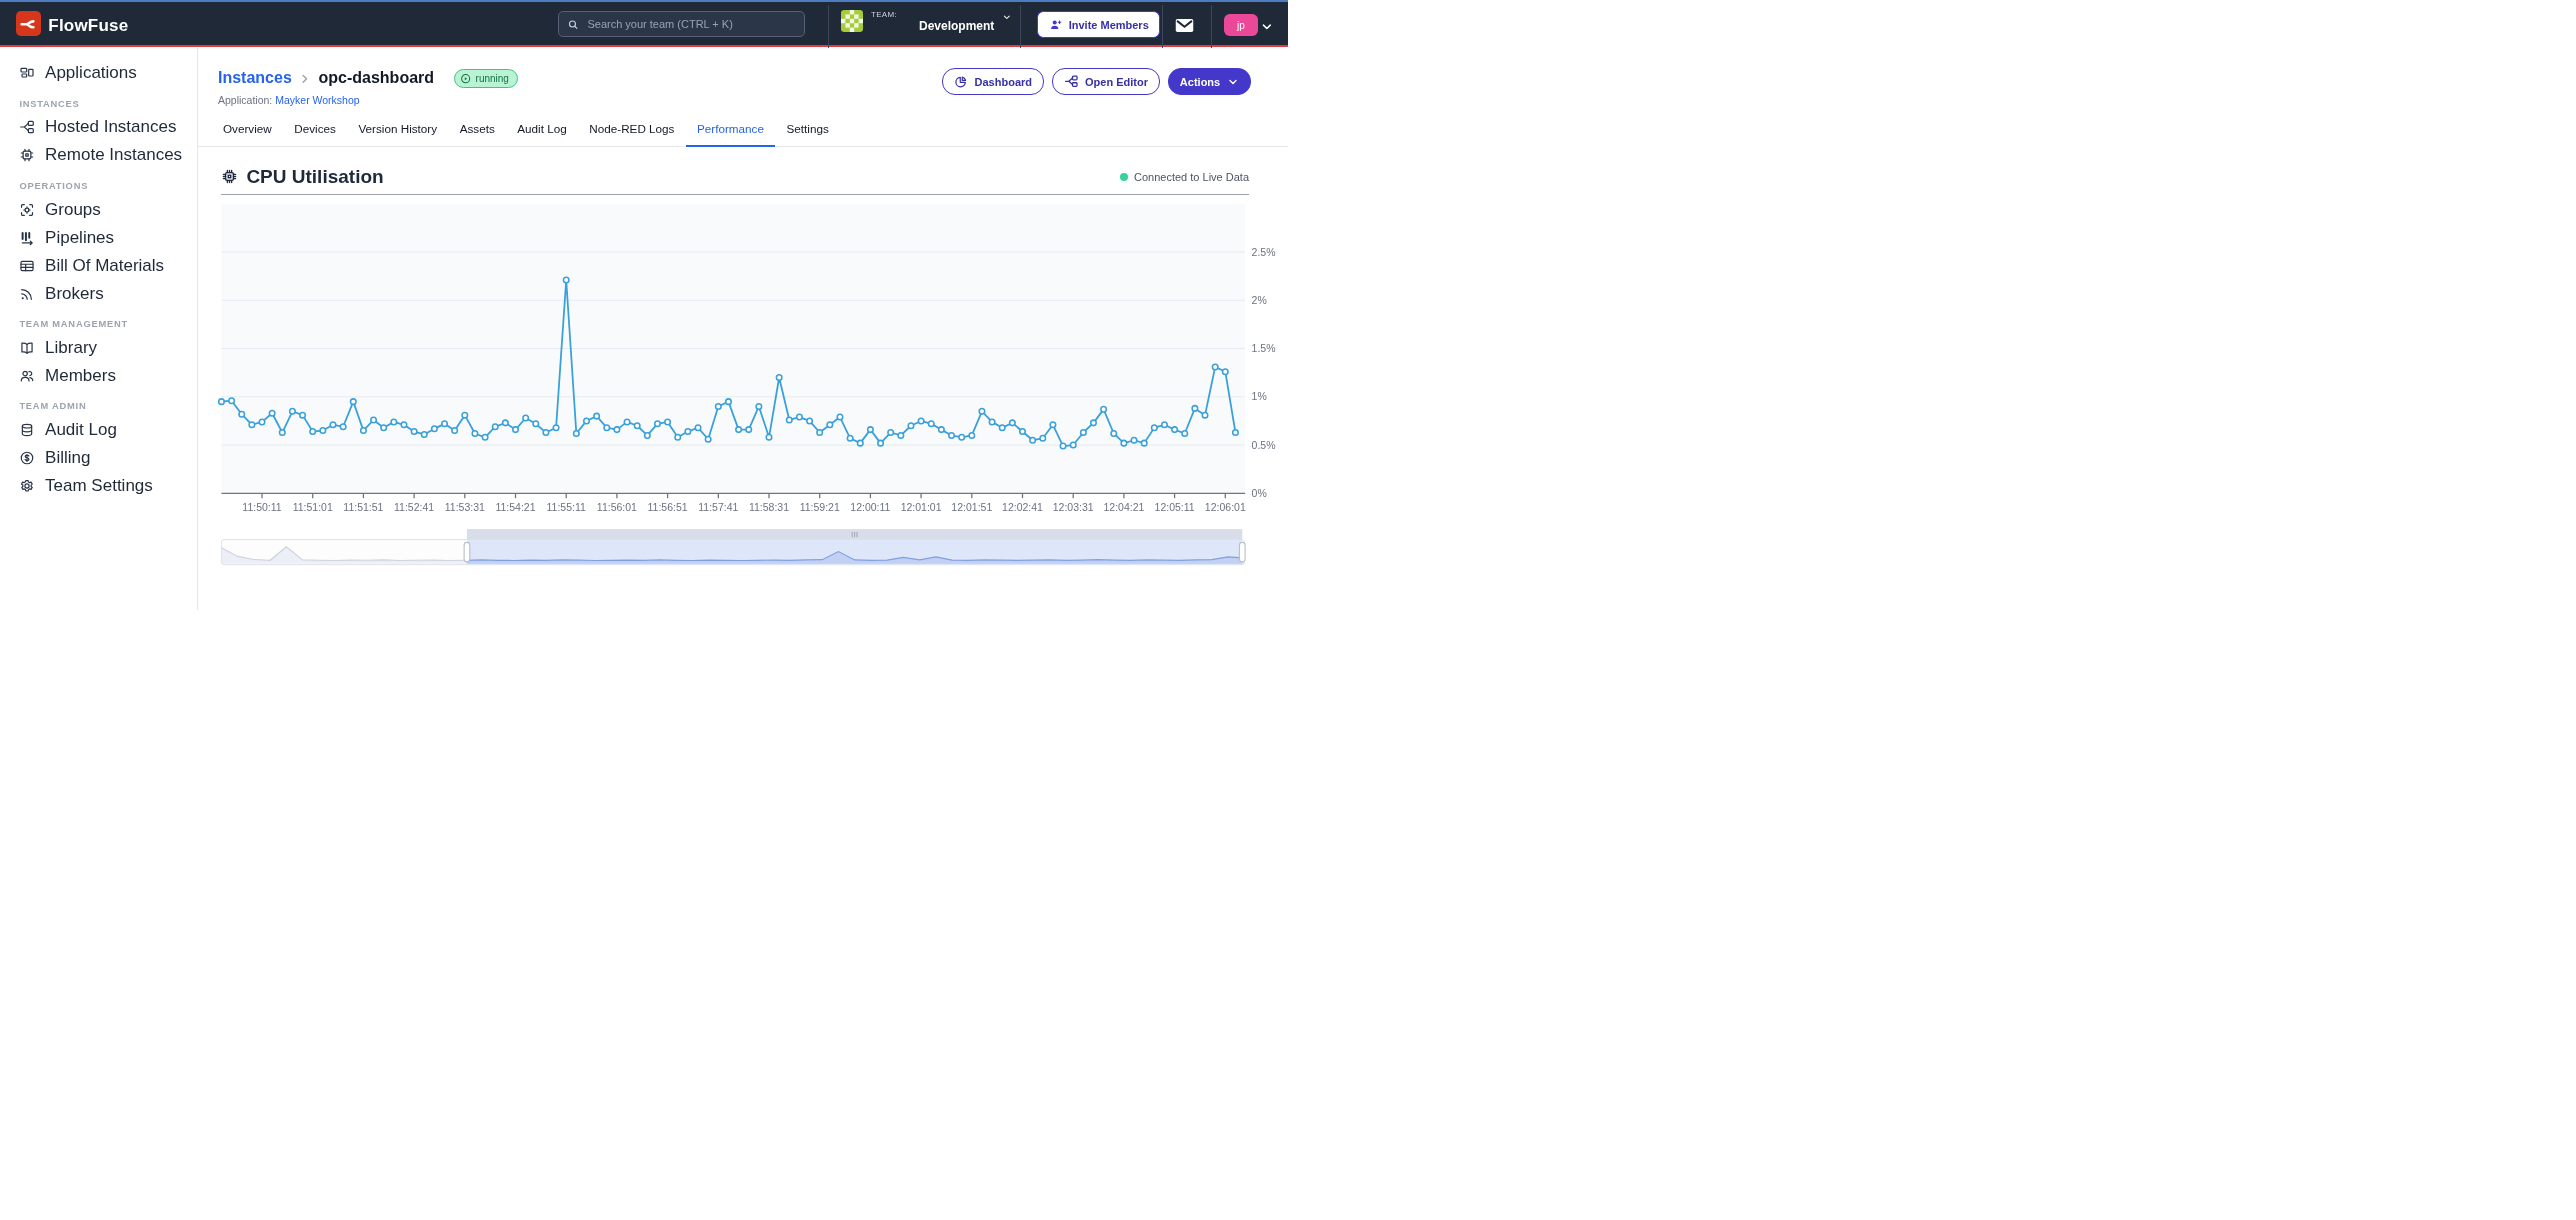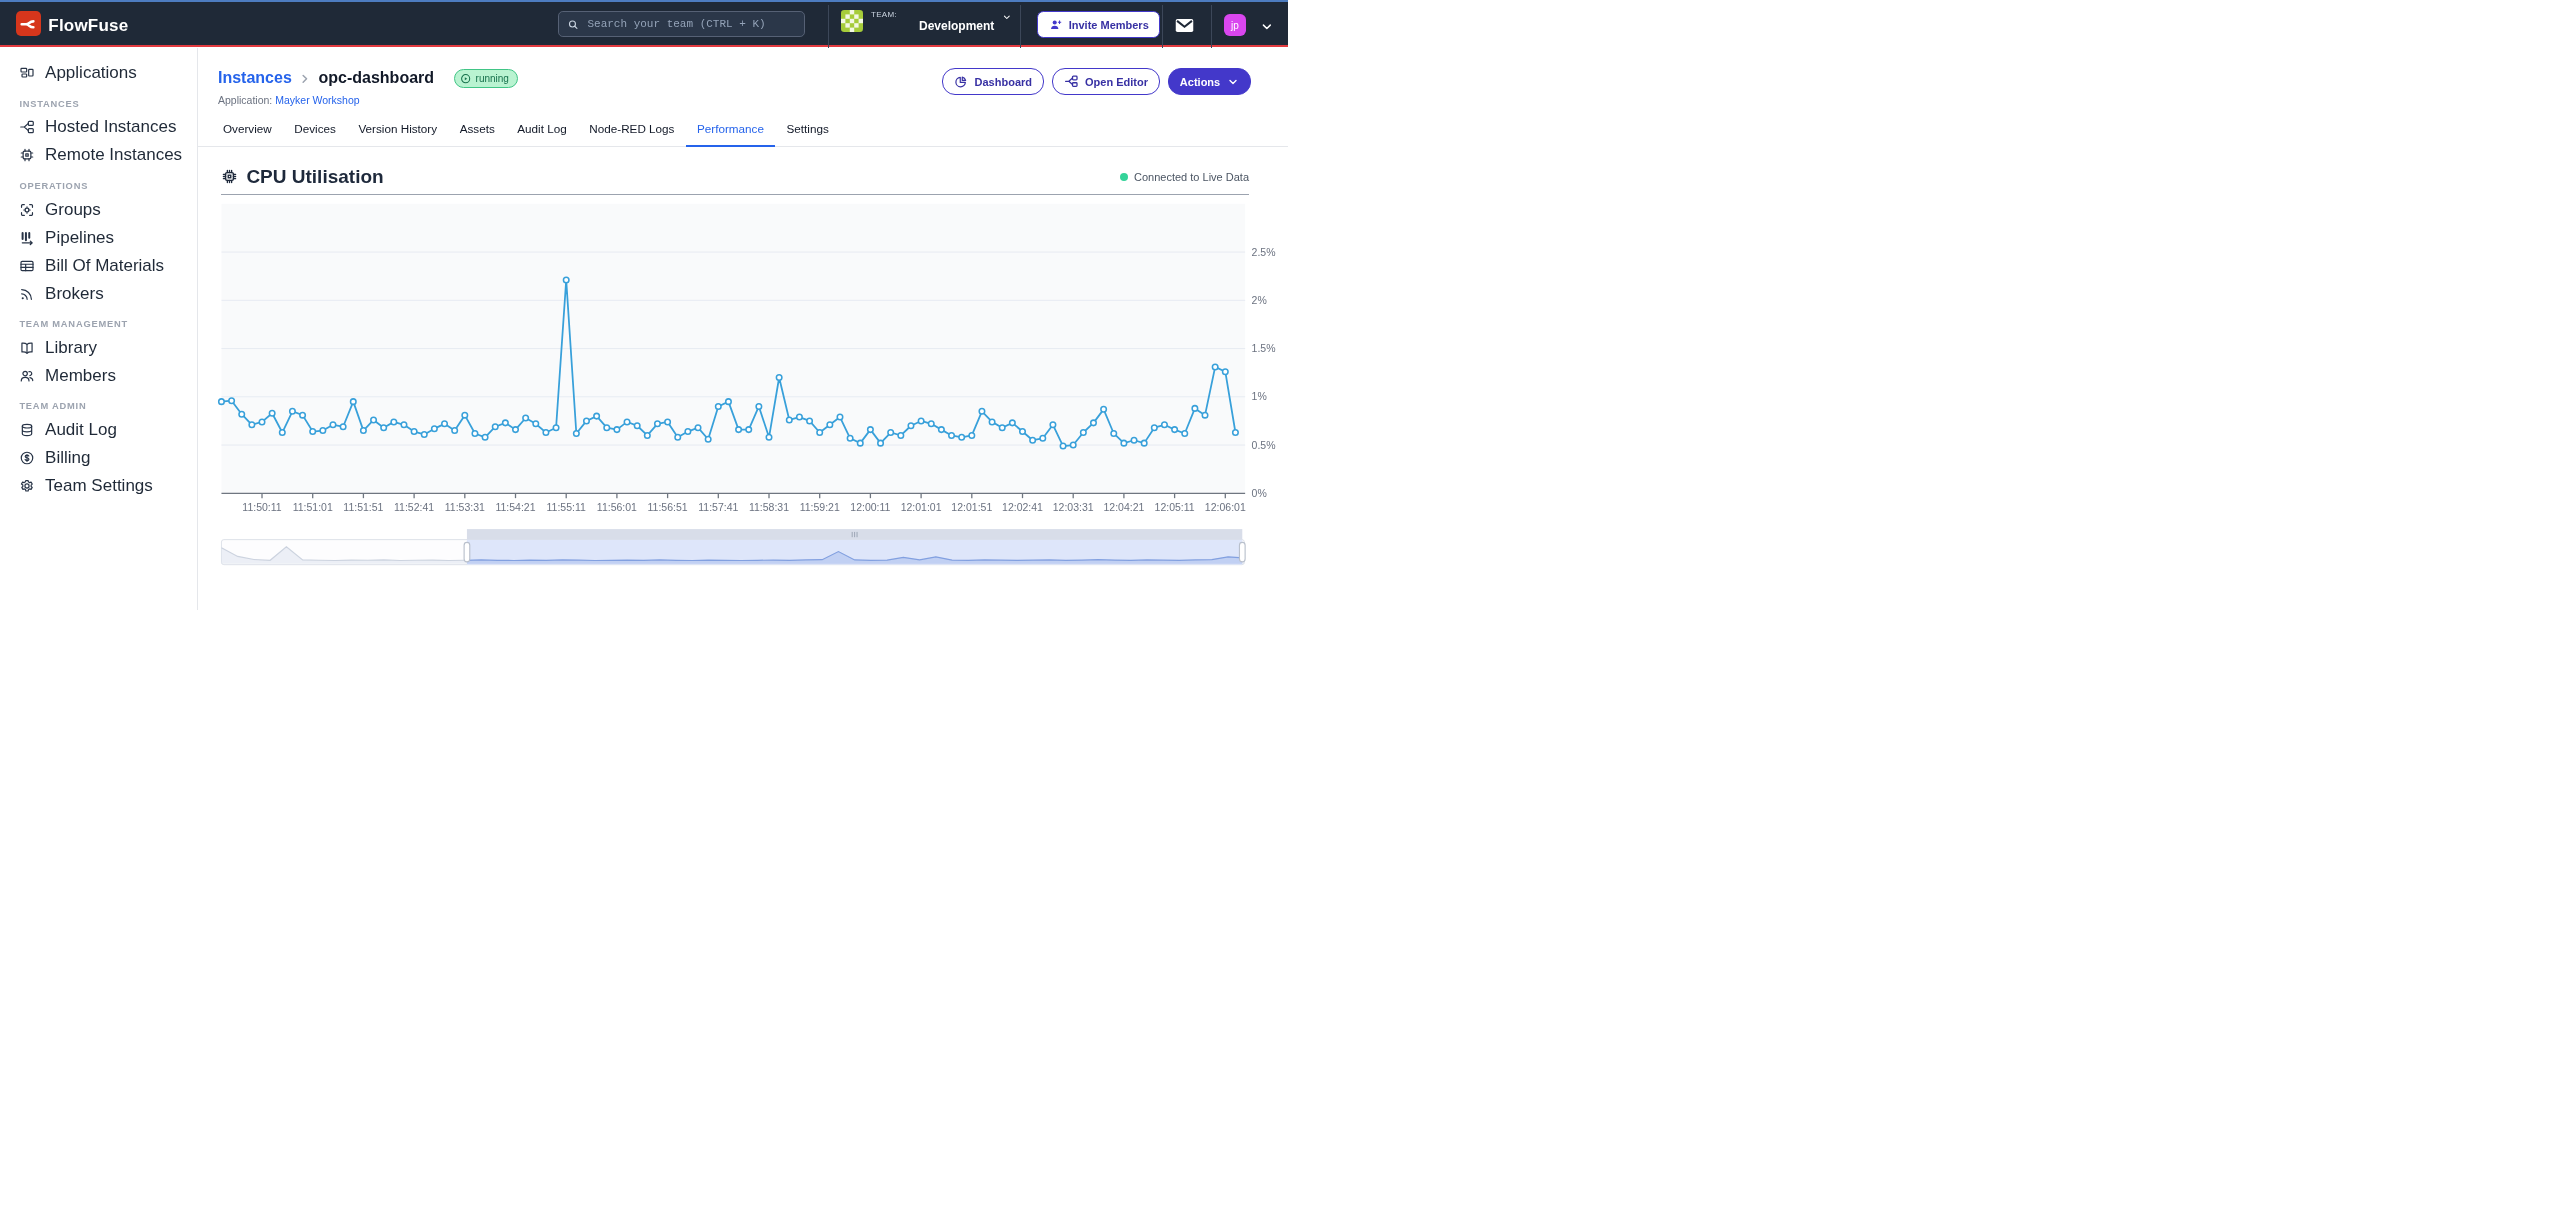--- a/index.html
+++ b/index.html
@@ -12,36 +12,36 @@
   .navbar { position:absolute; left:0; top:2.4px; width:100%; height:45px; background:#1f2937;
             border-bottom:2.4px solid #e23a3f; }
   .brand { position:absolute; left:16px; top:9px; display:flex; align-items:flex-end; gap:7.3px; }
   .brand-logo { width:25px; height:25px; background:#d6361c; border-radius:4.9px; display:flex;
                 align-items:center; justify-content:center; }
   .brand-name { color:#fff; font-size:17px; font-weight:bold; letter-spacing:0.2px; }
   .nav-search { position:absolute; left:558px; top:9px; width:247px; height:26px;
                 background:#2b3749; border:0.8px solid #566175; border-radius:4.9px;
                 display:flex; align-items:center; padding:0 8px; gap:6.5px; }
   .nav-search input { background:transparent; border:none; outline:none; color:#cbd5e1;
-                      font-size:11px; width:100%; font-family:Liberation Mono, monospace; }
+                      font-size:11px; width:100%; font-family:Liberation Sans, sans-serif; }
   .nav-search input::placeholder { color:#94a3b8; }
   .nav-divider { position:absolute; top:2.4px; width:0.8px; height:43px; background:#3c4759; }
   .team-select { position:absolute; left:841px; top:8px; width:171px; height:29px;
                  display:flex; gap:8px; cursor:pointer; }
   .team-avatar { width:22px; height:22px; border-radius:3.2px; overflow:hidden; flex:none; }
   .team-label { color:#cbd5e1; font-size:8px; letter-spacing:0.3px; line-height:9.7px; }
   .team-name { color:#fff; font-size:12px; font-weight:bold; line-height:13.7px;padding-left:48px; }
   .team-chevron { margin-left:auto; color:#fff; }
   .invite-btn { position:absolute; left:1037px; top:9px; height:27px; padding:0 10.5px;
                 background:#fff; border:1.2px solid #4338ca; border-radius:6.5px;
                 display:flex; align-items:center; gap:6.5px; color:#3730a3; font-size:11px;
                 font-weight:bold; cursor:pointer; }
   .mail-btn { position:absolute; left:1174px; top:13px; width:21px; height:21px; cursor:pointer; }
-  .user-avatar { position:absolute; left:1224px; top:12px; width:22px; height:22px;
-                 background:#d946ef; border-radius:5.7px; color:#fff; font-size:10px;
+  .user-avatar { position:absolute; left:1224px; top:12px; width:34px; height:22px;
+                 background:#ec4899; border-radius:5.7px; color:#fff; font-size:10px;
                  display:flex; align-items:center; justify-content:center; cursor:pointer; }
   .user-chevron { position:absolute; left:1260px; top:18px; color:#fff; cursor:pointer; }
 
   
   .sidebar { position:absolute; left:0; top:48px; width:198px; bottom:0; background:#fff;
              border-right:0.8px solid #e5e7eb; padding-top:11.3px; }
   .side-header { padding:11.3px 0 4.9px 19.4px; font-size:9.3px; font-weight:bold; color:#9ca3af;
                  letter-spacing:0.8px; }
   .side-item { height:28px; display:flex; align-items:center; gap:9.7px; padding-left:19.4px;
                font-size:17px; font-weight:500; color:#1f2937; cursor:pointer; }

